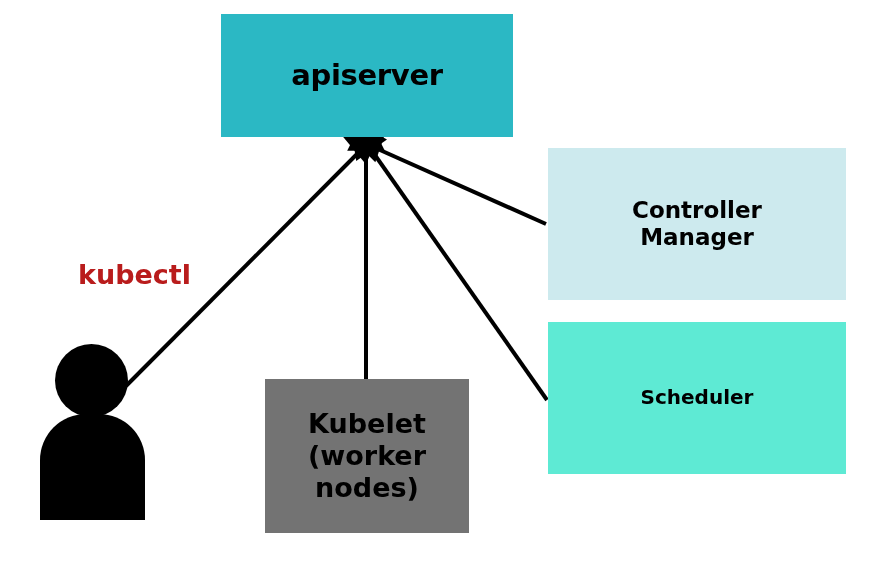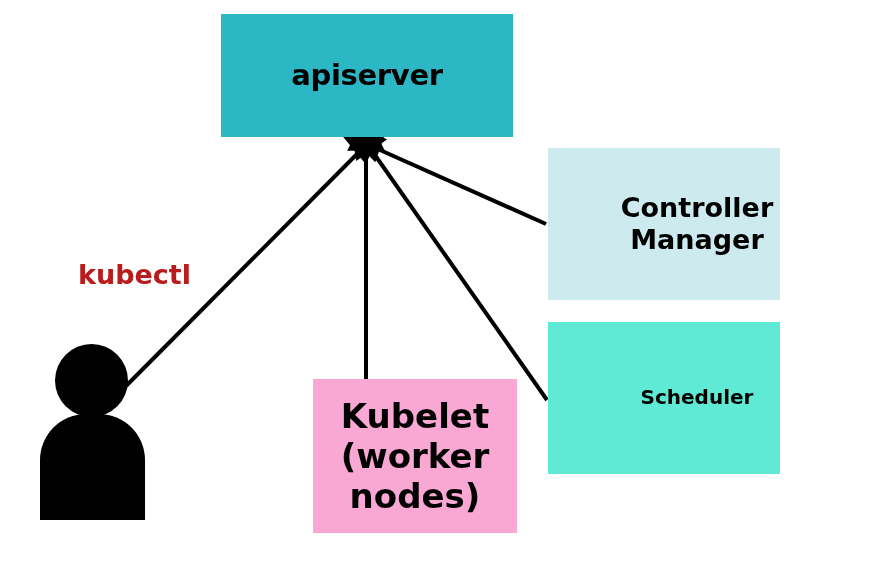--- a/index.html
+++ b/index.html
@@ -2,21 +2,21 @@
 <html><head>
 <meta charset="utf-8">
 <style>
   html, body {
     margin: 0;
     padding: 0;
     background: #ffffff;
   }
   #canvas {
     position: relative;
-    width: 780px;
+    width: 872px;
     height: 568px;
     background: #ffffff;
     overflow: hidden;
     font-family: "DejaVu Sans", "Liberation Sans", sans-serif;
   }
   .node-box {
     position: absolute;
     display: flex;
     align-items: center;
     justify-content: center;
@@ -35,38 +35,37 @@
     background: #2bb8c4;
     font-size: 29px;
     letter-spacing: -0.3px;
   }
   #box-controller-manager {
     left: 548px;
     top: 148px;
     width: 298px;
     height: 152px;
     background: #cdeaee;
-    font-size: 27px;
+    font-size: 23px;
   }
   #box-scheduler {
     left: 548px;
     top: 322px;
     width: 298px;
     height: 152px;
     background: #5eead4;
     font-size: 20px;
   }
   #box-kubelet {
     left: 265px;
     top: 379px;
     width: 204px;
     height: 154px;
-    background: #f9a8d4;
-    font-size: 34px;
-    margin-left: 48px;
+    background: #737373;
+    font-size: 27px;
   }
   #edges-layer {
     position: absolute;
     left: 0;
     top: 0;
     width: 872px;
     height: 568px;
     pointer-events: none;
   }
   #label-kubectl {

